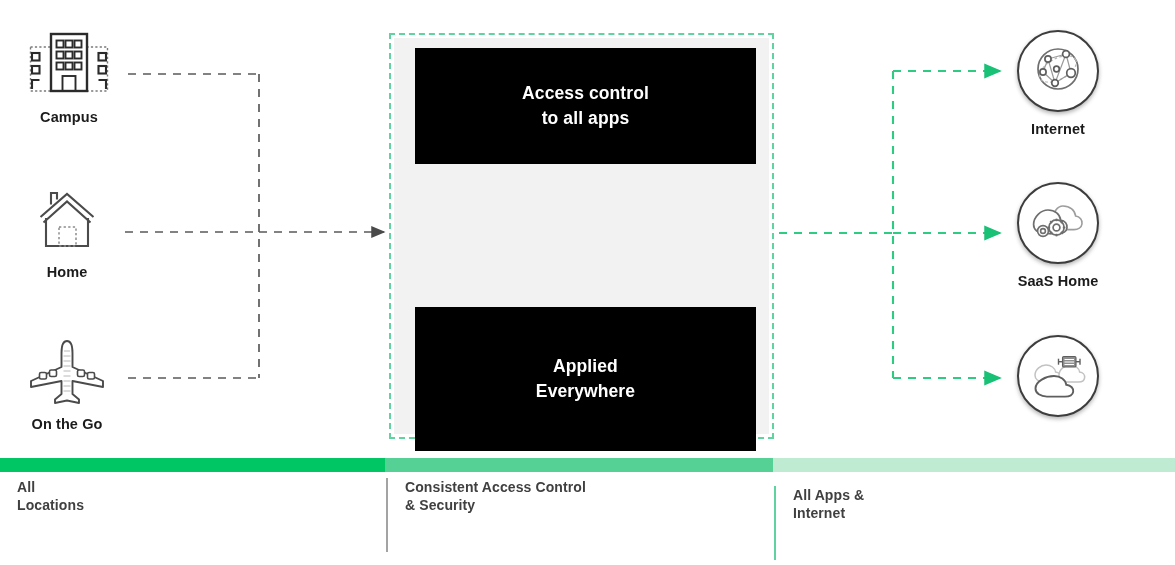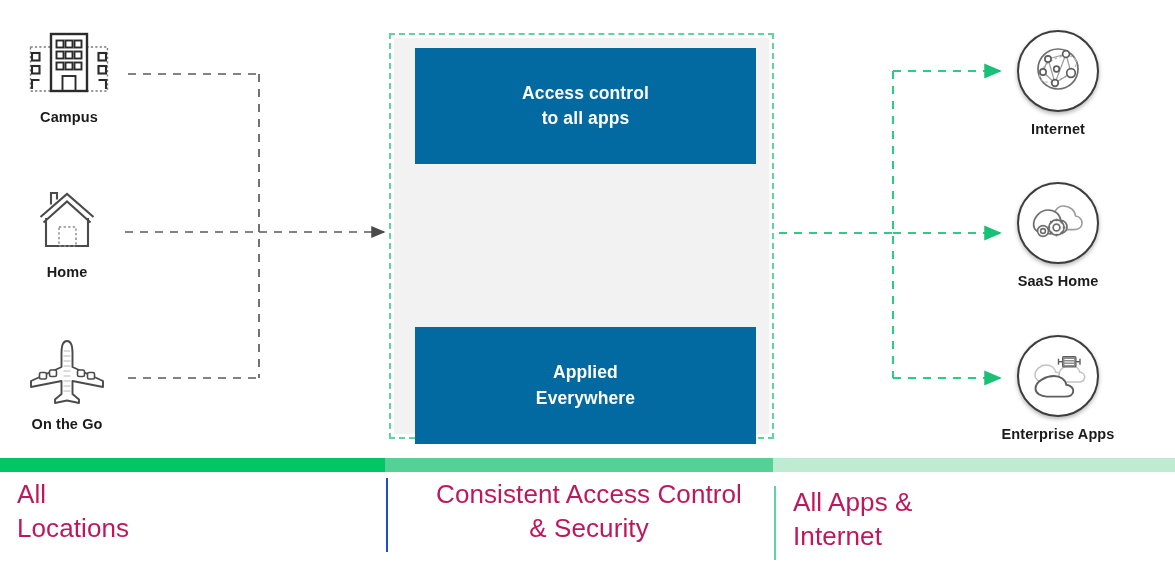--- a/index.html
+++ b/index.html
@@ -57,38 +57,38 @@
     top: 38px;
     width: 375px;
     height: 396px;
     box-sizing: border-box;
     background: #f2f2f2;
   }
   .pillar {
     position: absolute;
     left: 415px;
     width: 341px;
-    background: #0369a1;
+    background: #000000;
     display: flex;
     align-items: center;
     justify-content: center;
     box-sizing: border-box;
   }
   .pillar-text {
     color: #ffffff;
     font-size: 17.5px;
     font-weight: bold;
     line-height: 1.43;
     text-align: center;
     letter-spacing: .1px;
     white-space: pre-line;
   }
   #pillar-0 { top: 48px;  height: 116px; }
   #pillar-1 { top: 176px; height: 115px; }
-  #pillar-2 { top: 327px; height: 117px; }
+  #pillar-2 { top: 307px; height: 144px; }
 
   
   .dest-node {
     position: absolute;
     width: 210px;
     text-align: center;
   }
   .dest-circle {
     width: 82px;
     height: 82px;
@@ -135,28 +135,28 @@
   #bar-seg-2 { width: 402px; background: #bfebd3; }
 
   .legend-col {
     position: absolute;
     top: 478px;
     height: 74px;
     box-sizing: border-box;
     padding-left: 17px;
   }
   #legend-col-0 { left: 0px;   width: 385px; }
-  #legend-col-1 { left: 386px; width: 387px; border-left: 2px solid #1d4ed8; text-align: center; }
+  #legend-col-1 { left: 386px; width: 387px; border-left: 2px solid #a3a3a3; }
   #legend-col-2 { left: 774px; width: 450px; border-left: 2px solid #5ed3a0; margin-top: 8px; }
 
   .legend-text {
-    font-size: 26px;
-    font-weight: normal;
+    font-size: 14px;
+    font-weight: bold;
     line-height: 1.3;
-    color: #be185d;
+    color: #404040;
     white-space: pre-line;
     letter-spacing: .1px;
   }
 </style>
 </head>
 <body>
 
 <div id="canvas">
 
   <svg id="wires" viewBox="0 0 1175 455">
@@ -377,21 +377,20 @@
           </g>
           <g stroke="#5e5e5e" stroke-width="1.4" fill="none">
             <path d="M32.5,12.7 L28.5,12.7"></path>
             <path d="M46,12.7 L50,12.7"></path>
             <path d="M28.5,9.7 L28.5,15.7"></path>
             <path d="M50,9.7 L50,15.7"></path>
           </g>
         </svg>
       </span>
     </div>
-    <span class="dest-label">Enterprise Apps</span>
   </div>
 
   <div id="legend-bar">
     <div class="bar-seg" id="bar-seg-0"></div>
     <div class="bar-seg" id="bar-seg-1"></div>
     <div class="bar-seg" id="bar-seg-2"></div>
   </div>
 
   <div class="legend-col" id="legend-col-0">
     <span class="legend-text">All

